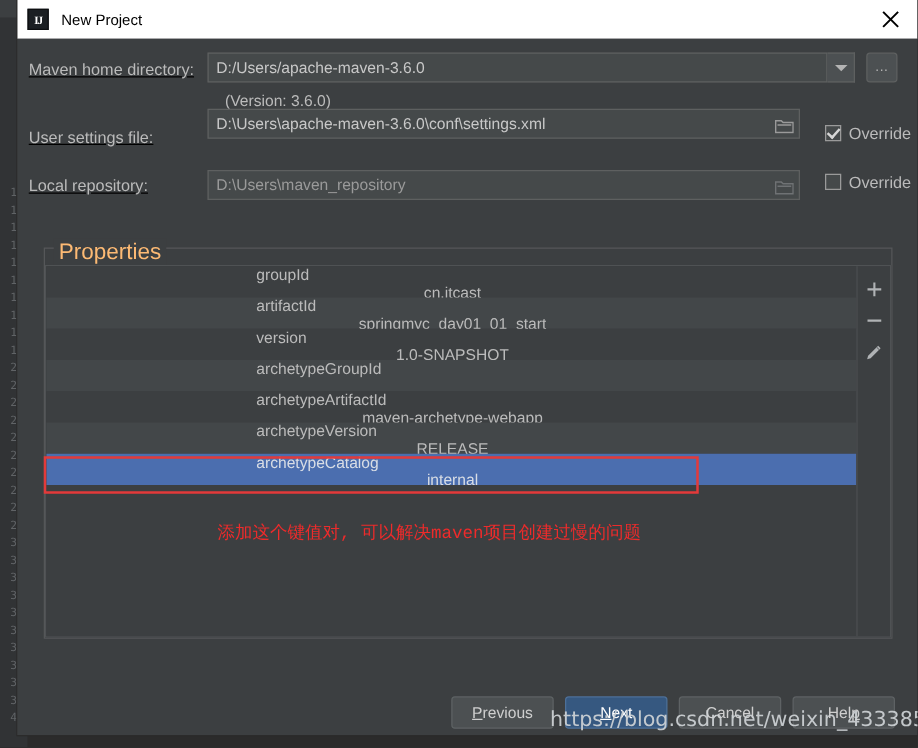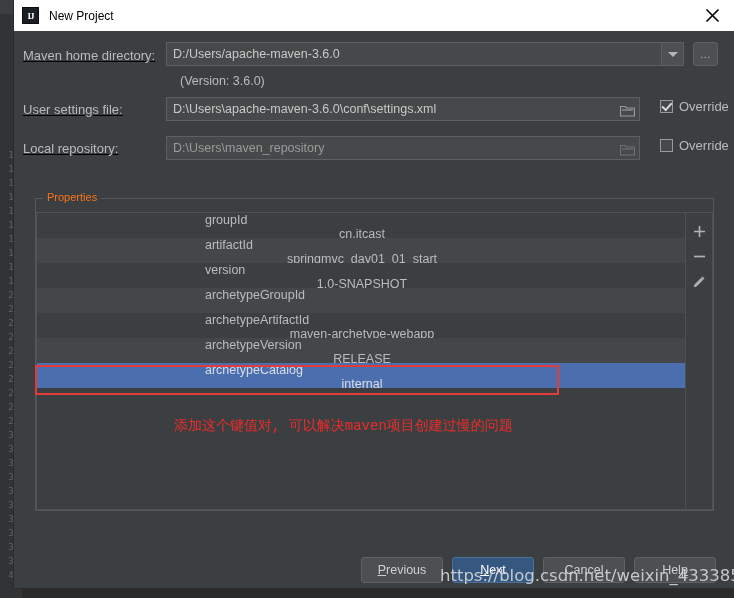--- a/index.html
+++ b/index.html
@@ -232,22 +232,22 @@
     height: 313px;
     border: 1px solid #555759;
     box-sizing: border-box;
   }
   #props-legend {
     position: absolute;
     left: 29px;
     top: 160px;
     background: #3c3f41;
     padding: 0 4px;
-    color: #f97316;
-    font-size: 11px;
+    color: #fdba74;
+    font-size: 18px;
     z-index: 2;
   }
   #props-inner {
     position: absolute;
     left: 22px;
     top: 181px;
     width: 677px;
     height: 298px;
     border: 1px solid #4f5254;
     box-sizing: border-box;
@@ -453,21 +453,21 @@
     <div class="combo-arrow" style="position:absolute; left:648px; top:11px;">
         <i></i>
       </div>
     <div class="ellipsis-btn" style="position:absolute; left:679px; top:11px; margin-left:0;">...</div>
 
     <div class="version-note" style="left:153px; top:43px;margin-left:13px;">(Version: 3.6.0)</div>
 
     <div class="field-row" style="left:9px; top:66px;">
       <span class="field-label">User settings file:</span>
     </div>
-    <div class="txtbox" style="position:absolute; left:152px; top:66px; width:474px;">
+    <div class="txtbox" style="position:absolute; left:152px; top:56px; width:474px;">
       <span>D:\Users\apache-maven-3.6.0\conf\settings.xml</span>
       <span class="folder-ico">
         <svg width="15" height="13" viewBox="0 0 15 13">
           <path d="M0.5 2.5 H5 L6.5 4 H14.5 V12 H0.5 Z" fill="none" stroke="#9a9a9a" stroke-width="1.2"></path>
           <path d="M2 6 H13" stroke="#9a9a9a" stroke-width="1.2"></path>
         </svg>
       </span>
     </div>
     <div class="checkwrap" style="position:absolute; left:636px; top:68px;">
       <span class="checkbox checked"></span>

